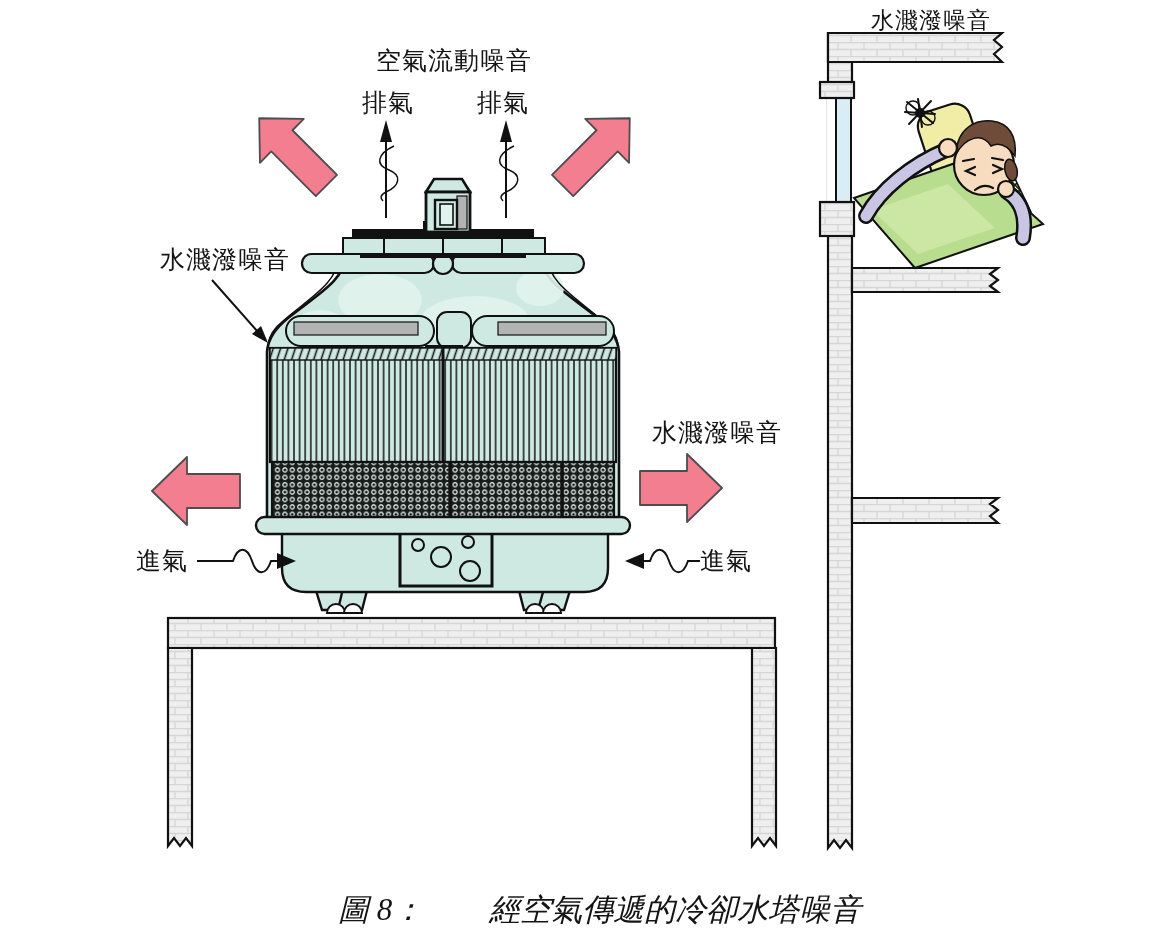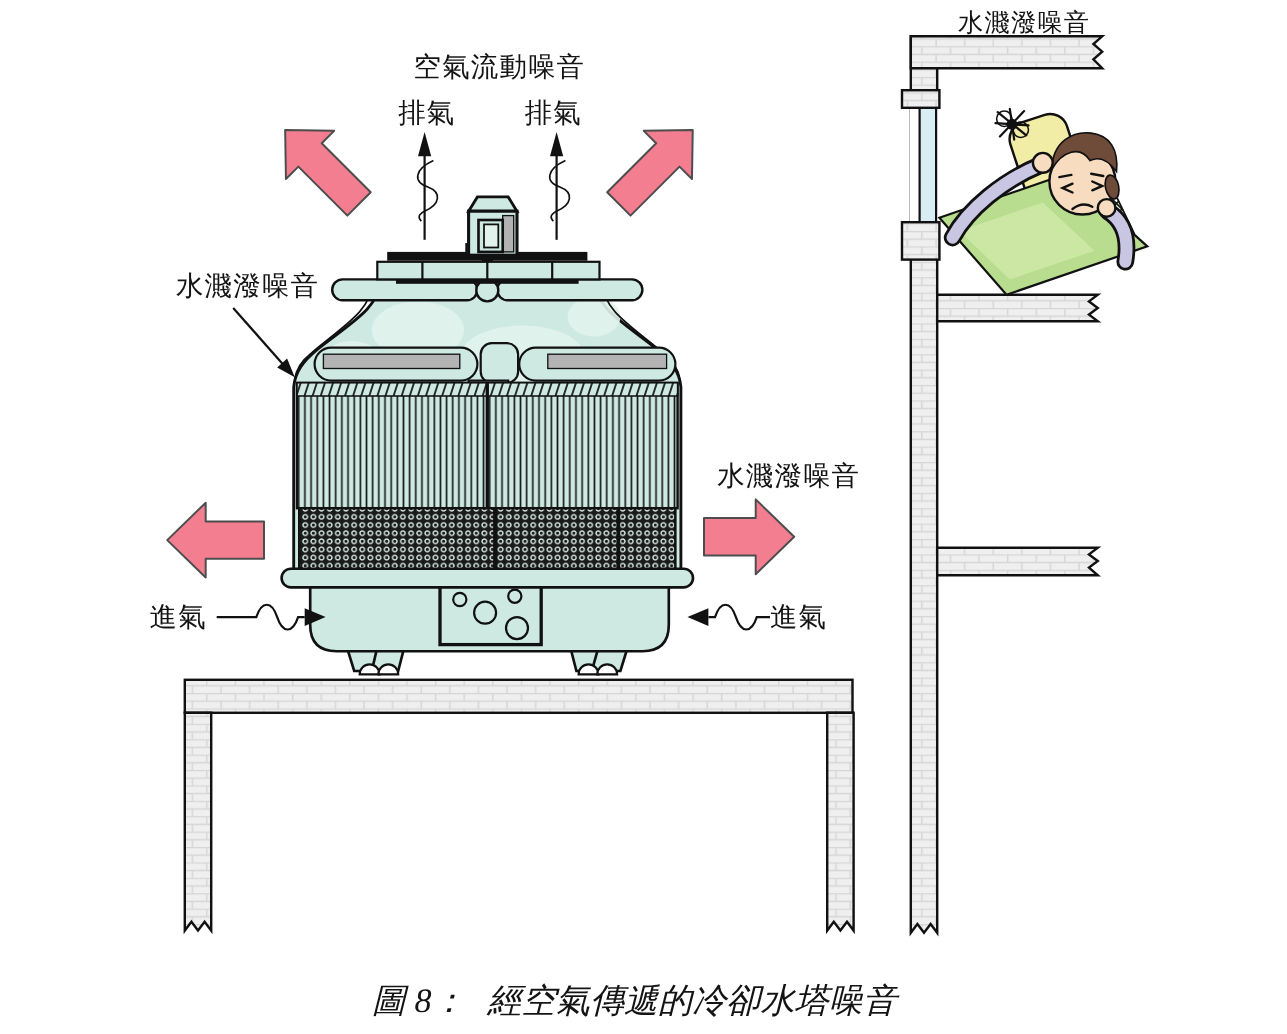--- a/index.html
+++ b/index.html
@@ -16,21 +16,21 @@
   }
   html,body{margin:0;padding:0;background:#ffffff;}
   #stage{
     position:relative;width:1170px;height:940px;background:#ffffff;overflow:hidden;
     font-family:"Liberation Serif","DejaVu Serif",serif;color:#141414;
   }
   #stage svg{position:absolute;left:0;top:0;}
   .lbl{position:absolute;font-size:25px;letter-spacing:1px;white-space:nowrap;}
   .lbl.small{font-size:23px;}
   .caption{position:absolute;left:338px;top:889px;font-style:italic;font-size:31px;white-space:nowrap;}
-  .caption .fig{margin-right:20px;}
+  .caption .fig{margin-right:66px;}
   
   .teal{fill:var(--tower-teal);}
   .teal-light{fill:var(--tower-teal-light);}
   .ol{stroke:#111;stroke-width:2.4;}
   .ol2{stroke:#111;stroke-width:2;}
   .thin{stroke:#111;stroke-width:1.5;fill:none;}
   .dark{fill:#111;}
   .gray{fill:var(--machine-gray);stroke:#111;stroke-width:1.2;}
   .pink{fill:var(--accent-pink);stroke:#4d4d4d;stroke-width:1.8;stroke-linejoin:round;}
   .brick{fill:url(#brickPat);stroke:#111;stroke-width:2.2;}

